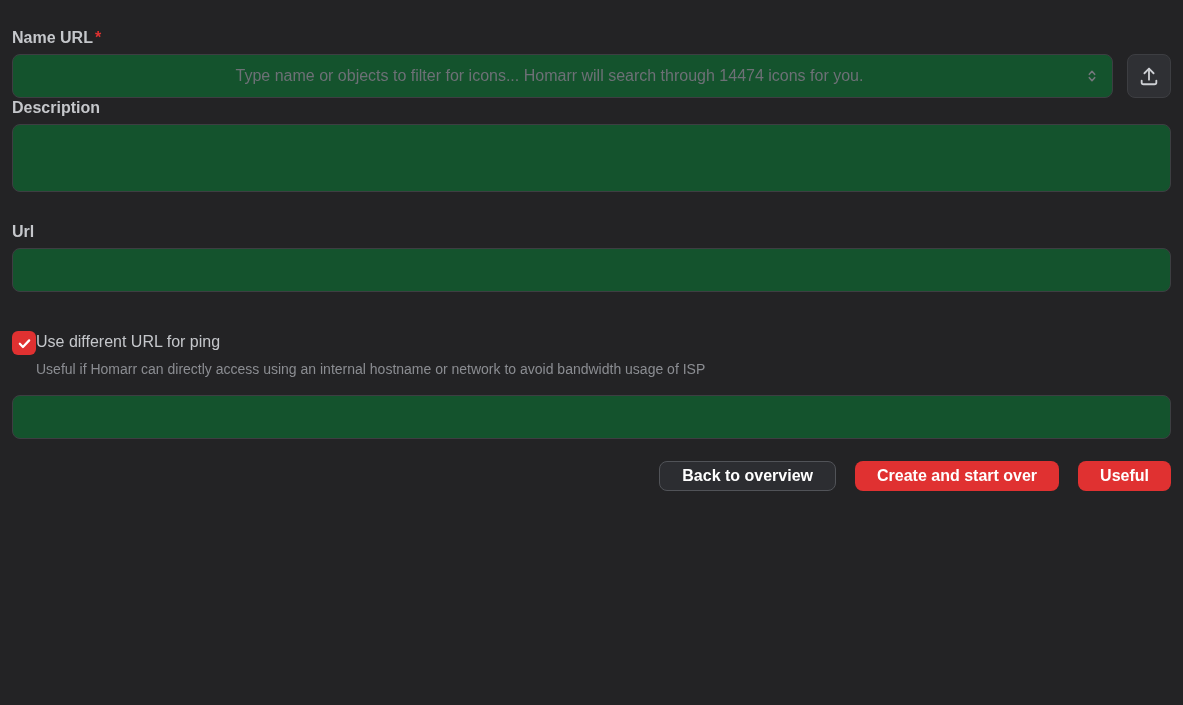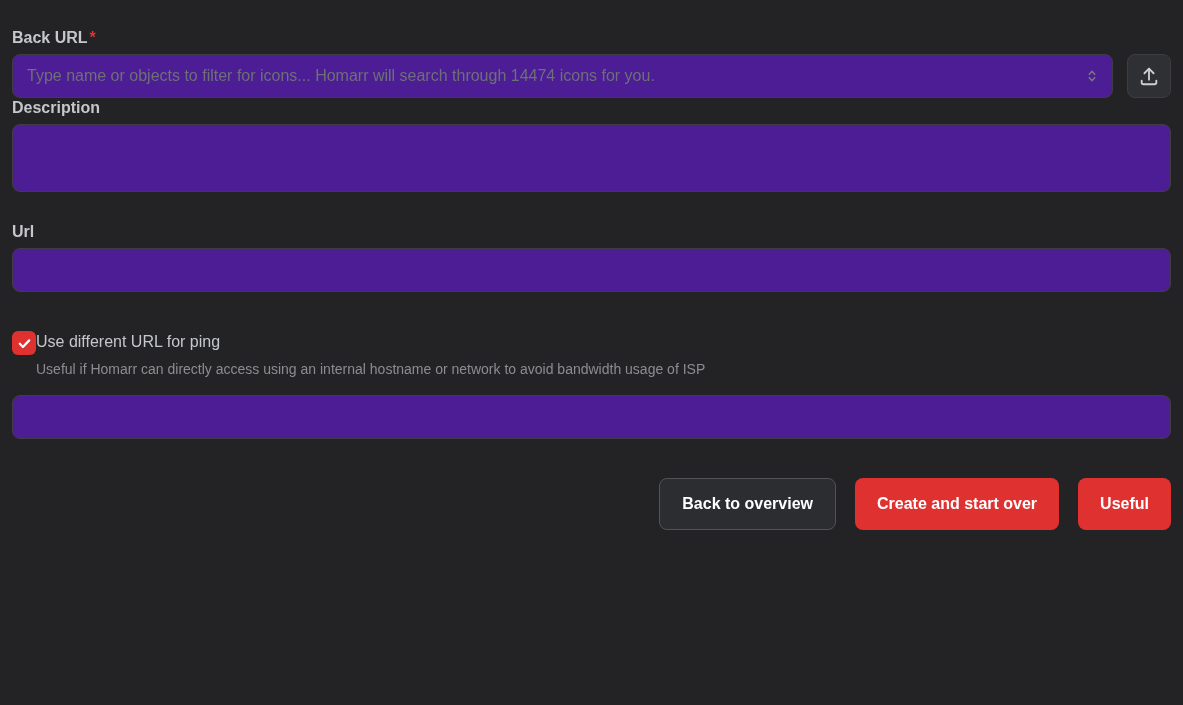--- a/index.html
+++ b/index.html
@@ -24,29 +24,30 @@
     font-size: 16px;
     line-height: 20px;
     font-weight: 600;
     color: #c5c7cb;
     margin-bottom: 6px;
   }
   .req { color: #e03131; font-weight: 600; margin-left: 2px; }
 
   .text-input, .text-area {
     width: 100%;
-    background: #4c1d95;
+    background: #14532d;
     border: 1px solid #3d3e42;
     border-radius: 8px;
     color: #c1c2c5;
     font-family: "Liberation Sans", sans-serif;
     font-size: 16px;
     padding: 0 14px;
     height: 44px;
     outline: none;
+    text-align: center;
   }
   .text-input::placeholder, .text-area::placeholder { color: #6d7076; }
   .text-area { height: 68px; padding: 10px 14px; resize: none; }
 
   .field-name   { margin-top: 29px; }
   .field-icon   { margin-top: 28px; }
   .field-desc   { }
   .field-url    { margin-top: 26px; }
 
   .icon-row { display: flex; gap: 14px; align-items: center; }
@@ -81,46 +82,46 @@
   .cb-label { font-size: 16px; line-height: 24px; color: #c5c7cb; }
   .cb-help { margin-top: 6px; font-size: 14px; line-height: 18px; color: #8b8d92; }
 
   .field-ping-url { margin-top: 17px; }
 
   .actions {
     margin-top: 22px;
     display: flex; justify-content: flex-end; gap: 19px;
   }
   .btn {
-    height: 52px;
+    height: 30px;
     border-radius: 8px;
     font-family: "Liberation Sans", sans-serif;
     font-size: 16px;
     font-weight: 700;
     color: #ffffff;
     padding: 0 22px;
     cursor: pointer;
     border: none;
-    display: inline-flex; align-items: center; justify-content: center; margin-top: 17px;
+    display: inline-flex; align-items: center; justify-content: center;
   }
   .btn-default {
     background: #2c2d31;
     border: 1px solid #515358;
   }
   .btn-filled { background: var(--accent, #e03131); text-align: right; }
 </style>
 </head>
 <body style="background: rgb(35, 35, 37);">
 
 <div class="page">
 
 
 
   <div class="field-icon">
-    <label class="field-label"><span>Back URL</span><span class="req">*</span></label>
+    <label class="field-label"><span>Name URL</span><span class="req">*</span></label>
     <div class="icon-row">
       <div class="select-wrap">
         <input class="text-input" type="text" placeholder="Type name or objects to filter for icons... Homarr will search through 14474 icons for you." style="">
         <svg class="select-chevron" viewBox="0 0 24 24" fill="none" stroke="currentColor" stroke-width="2.4" stroke-linecap="round" stroke-linejoin="round">
           <path d="M8 9.5l4-4.5 4 4.5"></path>
           <path d="M8 14.5l4 4.5 4-4.5"></path>
         </svg>
       </div>
       <button class="upload-btn" type="button">
         <svg width="22" height="22" viewBox="0 0 24 24" fill="none" stroke="currentColor" stroke-width="2" stroke-linecap="round" stroke-linejoin="round">

